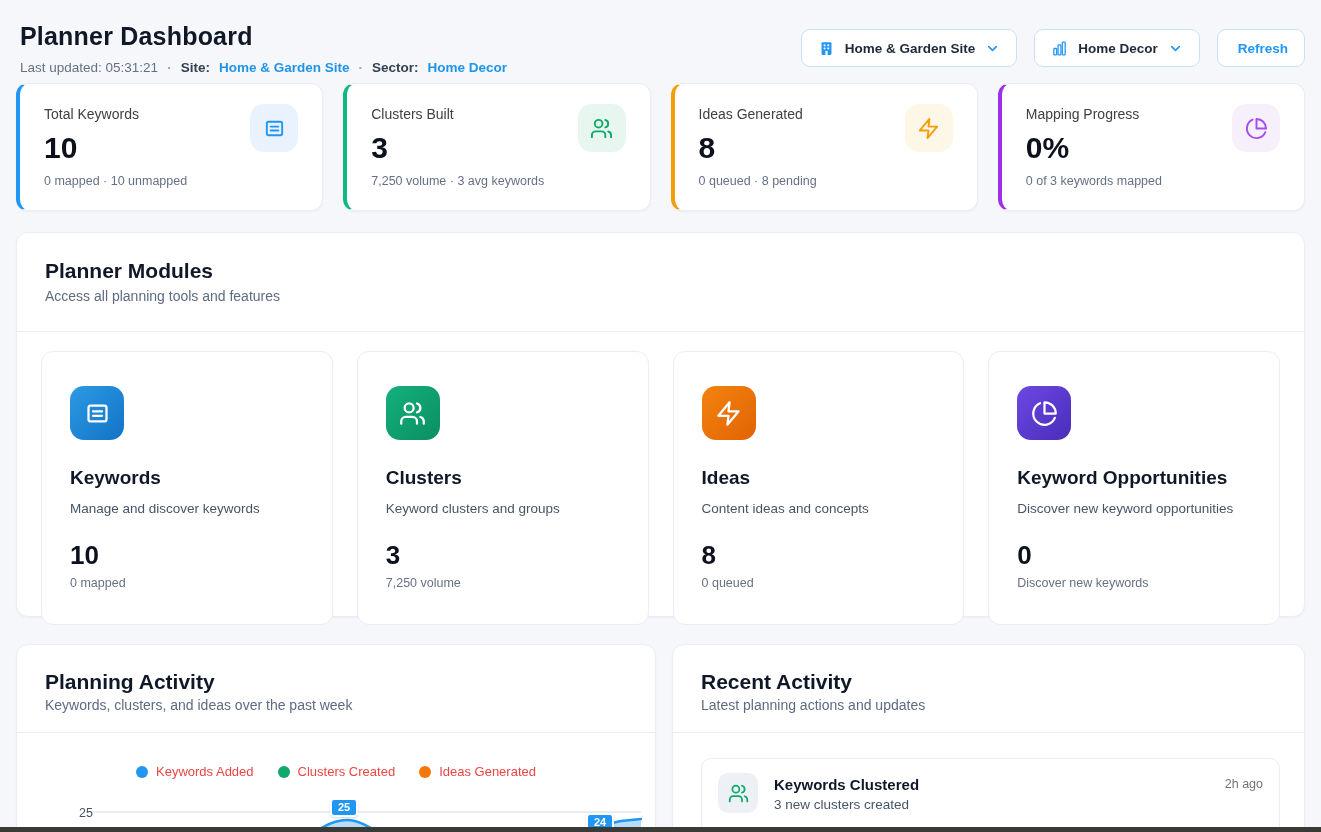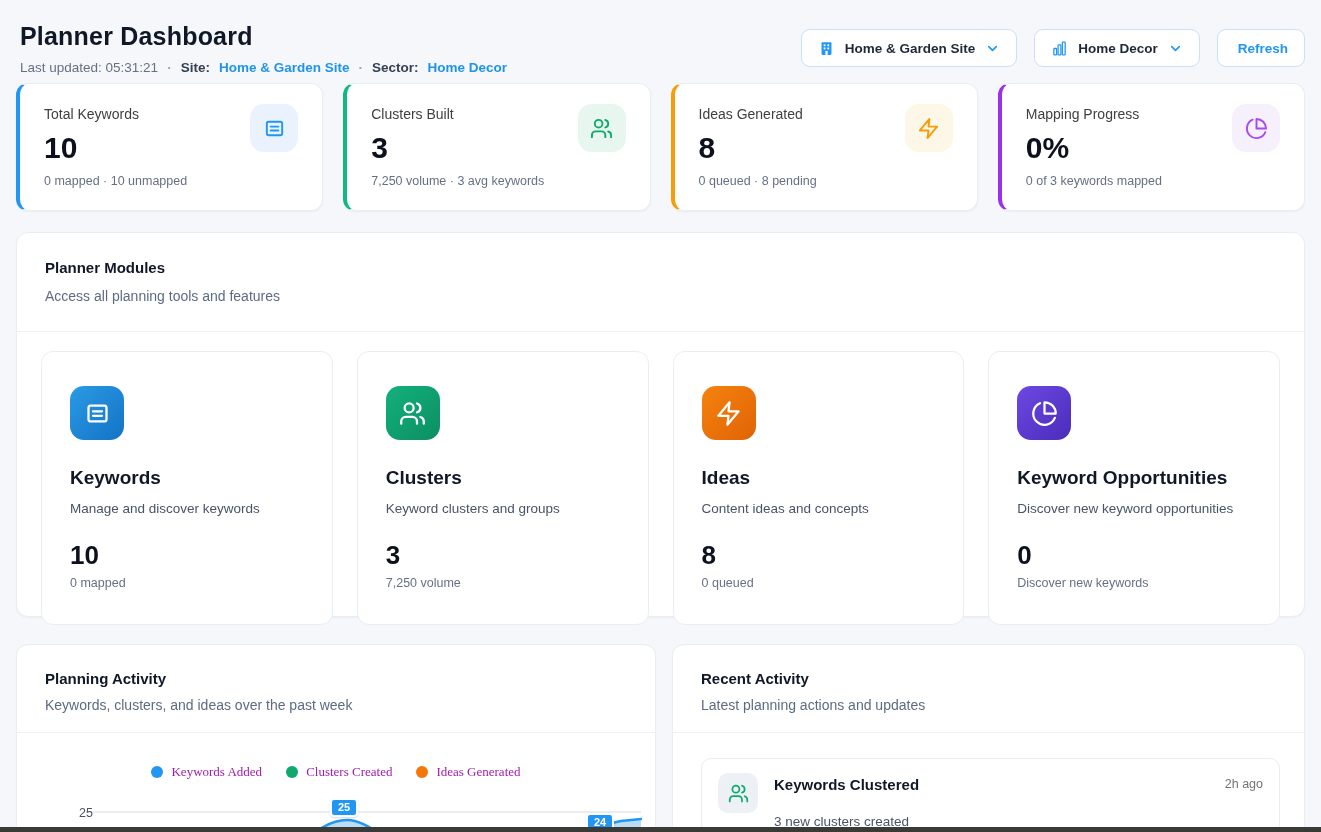--- a/index.html
+++ b/index.html
@@ -30,21 +30,21 @@
     border-radius:12px; padding:22px 24px; box-shadow:0 1px 2px rgba(16,24,40,.05); }
   .stat-label { font-size:14px; color:#404040; }
   .stat-value { margin-top:9px; font-size:30px; font-weight:800; color:#0c111d; }
   .stat-sub { margin-top:9px; font-size:12.5px; color:#667085; }
   .stat-icon { position:absolute; top:20px; right:24px; width:48px; height:48px; border-radius:14px;
     display:flex; align-items:center; justify-content:center; }
 
   
   .panel { position:absolute; background:#fff; border:1px solid #e9edf4; border-radius:12px;
     box-shadow:0 1px 2px rgba(16,24,40,.04); }
-  .panel-title { position:absolute; left:28px; font-size:15px; font-weight:700; color:#101828; }
+  .panel-title { position:absolute; left:28px; font-size:21px; font-weight:700; color:#101828; }
   .panel-sub { position:absolute; left:28px; font-size:14px; color:#5d6b82; }
   .panel-divider { position:absolute; left:0; right:0; border-top:1px solid #eef0f4; }
 
   .modules-panel { left:16px; right:16px; top:232px; height:385px; }
   .modules-grid { position:absolute; left:24px; right:24px; top:118px; height:238px;
     display:grid; grid-template-columns:repeat(4,1fr); gap:24px; }
   .module-card { background:#fff; border:1px solid #e9edf4; border-radius:12px; padding:34px 28px; cursor:pointer; }
   .module-icon { width:54px; height:54px; border-radius:14px; display:flex; align-items:center; justify-content:center; }
   .module-title { margin-top:27px; font-size:19px; font-weight:800; color:#101828; }
   .module-desc { margin-top:12px; font-size:13.5px; color:#475467; }
@@ -60,36 +60,36 @@
   .mod-orange { background:linear-gradient(135deg,#f5830e,#e06305); color:#fff; }
   .mod-purple { background:linear-gradient(135deg,#6d48e3,#4a2cba); color:#fff; }
 
   
   .activity-panel { left:16px; top:644px; width:640px; height:210px; }
   .recent-panel { left:672px; right:16px; top:644px; height:210px; }
   .bt-title { top:25px; } .bt-sub { top:52px; } .bt-div { top:87px; }
   .mod-title { top:26px; } .mod-sub { top:55px; } .mod-div { top:98px; }
 
   .chart-legend { position:absolute; top:119px; left:0; right:0; display:flex; justify-content:center; gap:24px; }
-  .legend-item { display:flex; align-items:center; gap:8px; font-size:13px; color:#a21caf; cursor:pointer;font-family:Liberation Serif, serif; }
+  .legend-item { display:flex; align-items:center; gap:8px; font-size:13px; color:#ef4444; cursor:pointer; }
   .legend-dot { width:12px; height:12px; border-radius:50%; }
   .dot-blue { background:#2196f3; } .dot-green { background:#10a96c; } .dot-orange { background:#f5770a; }
 
   .chart-svg { position:absolute; left:0; top:146px; width:640px; height:60px; }
   .pt-badge { position:absolute; background:#2196f3; border:2px solid #fff; color:#fff; font-size:11px;
     font-weight:700; padding:1px 6px 2px; border-radius:4px; box-shadow:0 1px 2px rgba(0,0,0,.15); }
   .badge-1 { left:313px; top:153px; } .badge-2 { left:569px; top:168px; }
 
   .activity-item { position:absolute; left:28px; right:24px; top:113px; height:86px;
     border:1px solid #e9edf4; border-radius:10px; padding:14px 16px; display:flex; gap:16px; background:#fff; }
   .ai-icon { width:40px; height:40px; border-radius:10px; background:#edf1f5; color:#10a96c;
     display:flex; align-items:center; justify-content:center; flex:none; }
   .ai-body { flex:1; }
   .ai-title { font-size:15px; font-weight:800; color:#101828; margin-top:3px; }
-  .ai-desc { font-size:13.5px; color:#475467; margin-top:21px; }
+  .ai-desc { font-size:13.5px; color:#475467; margin-top:4px; }
   .ai-time { font-size:12.5px; color:#737373; margin-top:4px; }
 
   .bottom-strip { position:absolute; left:0; right:0; bottom:0; height:5px; background:#3a3a37; z-index:50; }
 </style>
 </head>
 <body>
 
 <div class="app">
 
   <div class="page-header">

